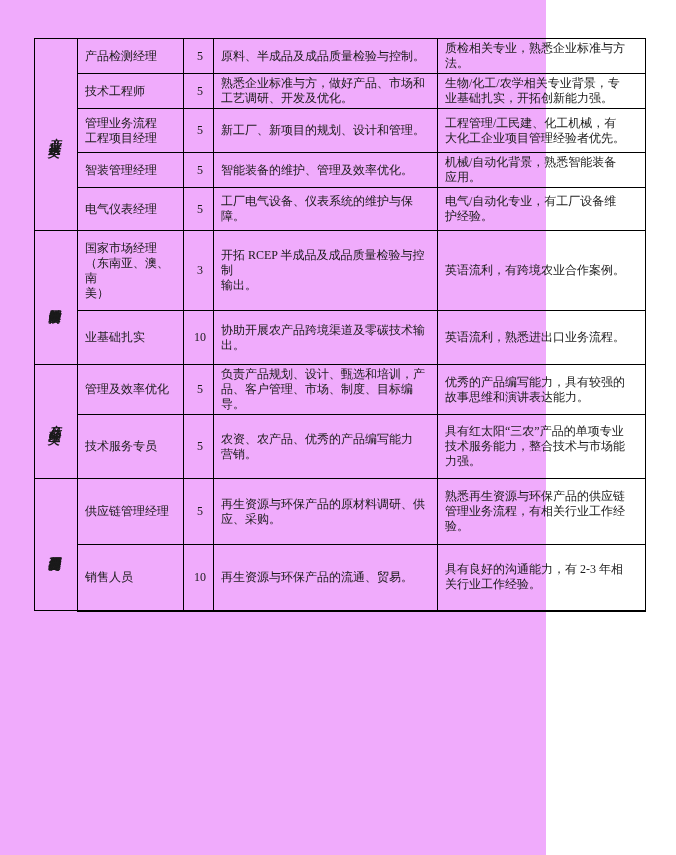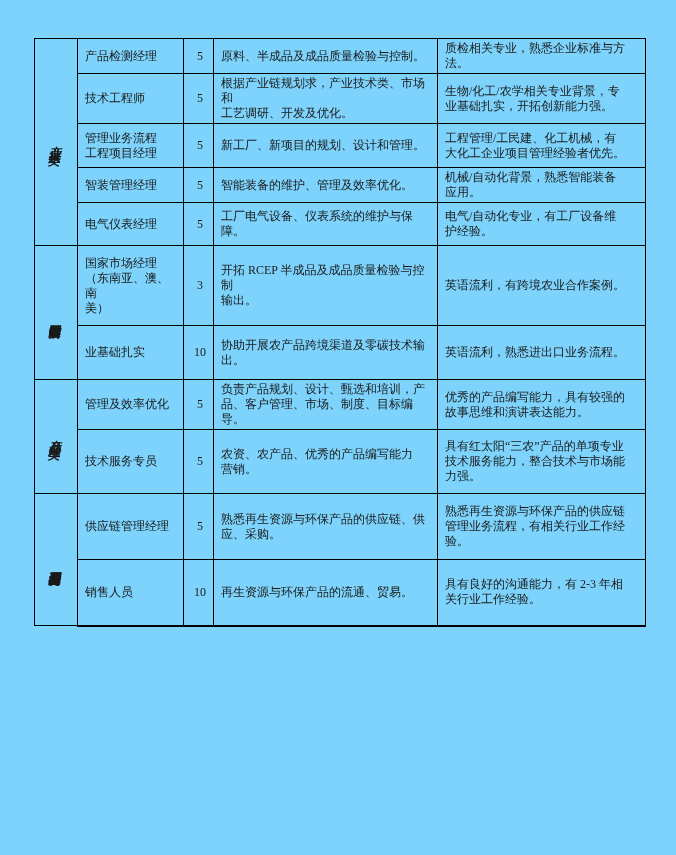--- a/index.html
+++ b/index.html
@@ -4,21 +4,21 @@
 <style>
   html,body{margin:0;padding:0;}
   body{
     width:676px;height:855px;
     background:#ffffff;
     font-family:"Liberation Serif","DejaVu Serif",serif;
     position:relative;
     overflow:hidden;
   }
   .page{
-    position:absolute;left:0;top:0;width:676px;height:855px;background:#7dd3fc;
+    position:absolute;left:0;top:0;width:546px;height:855px;background:#f0abfc;
   }
   table.recruit{
     position:absolute;
     left:34px;top:38px;
     width:611px;
     border-collapse:collapse;
     table-layout:fixed;
     font-size:12px;
     line-height:15px;
     color:#1a1a1a;
@@ -73,21 +73,21 @@
         <td class="cat" rowspan="5"><span class="vtxt">产业技术类</span></td>
         <td>产品检测经理</td>
         <td class="count">5</td>
         <td>原料、半成品及成品质量检验与控制。</td>
         <td>质检相关专业，熟悉企业标准与方
 法。</td>
       </tr>
       <tr style="height:32px">
         <td>技术工程师</td>
         <td class="count">5</td>
-        <td>根据产业链规划求，产业技术类、市场和
+        <td>熟悉企业标准与方，做好产品、市场和
 工艺调研、开发及优化。</td>
         <td>生物/化工/农学相关专业背景，专
 业基础扎实，开拓创新能力强。</td>
       </tr>
       <tr style="height:44px">
         <td>管理业务流程
 工程项目经理</td>
         <td class="count">5</td>
         <td>新工厂、新项目的规划、设计和管理。</td>
         <td>工程管理/工民建、化工机械，有
@@ -144,21 +144,21 @@
 营销。</td>
         <td>具有红太阳“三农”产品的单项专业
 技术服务能力，整合技术与市场能
 力强。</td>
       </tr>
 
       <tr style="height:66px">
         <td class="cat" rowspan="2"><span class="vtxt long">再生资源利用与环保类</span></td>
         <td>供应链管理经理</td>
         <td class="count">5</td>
-        <td>熟悉再生资源与环保产品的供应链、供
+        <td>再生资源与环保产品的原材料调研、供
 应、采购。</td>
         <td>熟悉再生资源与环保产品的供应链
 管理业务流程，有相关行业工作经
 验。</td>
       </tr>
       <tr class="last-row" style="height:66px">
         <td>销售人员</td>
         <td class="count">10</td>
         <td>再生资源与环保产品的流通、贸易。</td>
         <td>具有良好的沟通能力，有 2-3 年相

